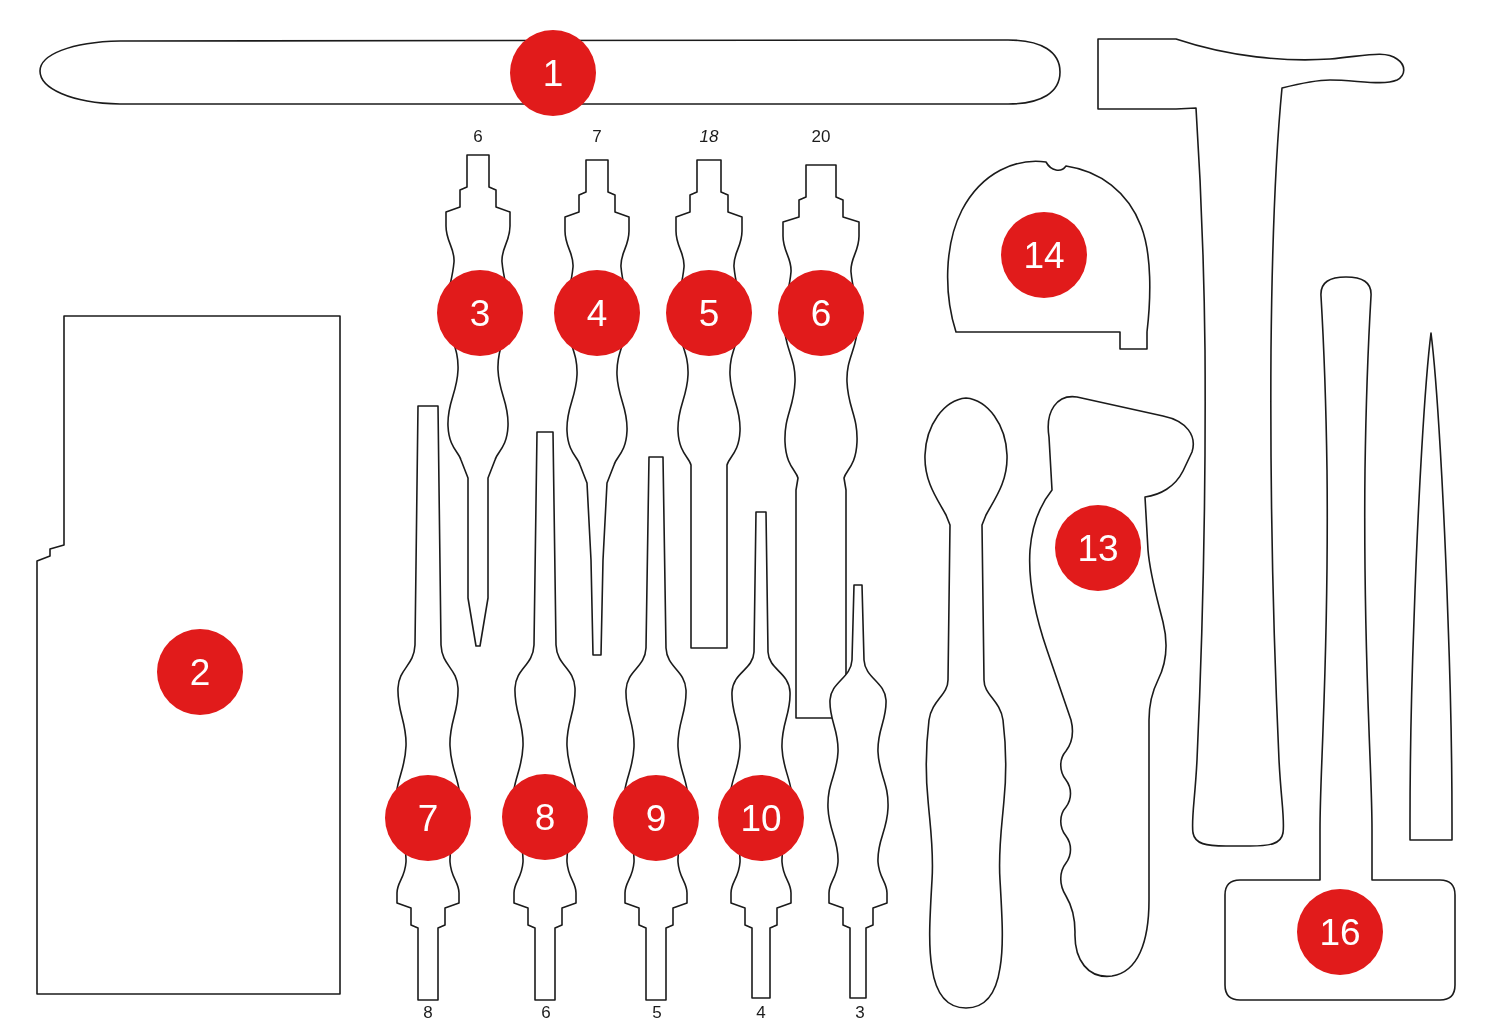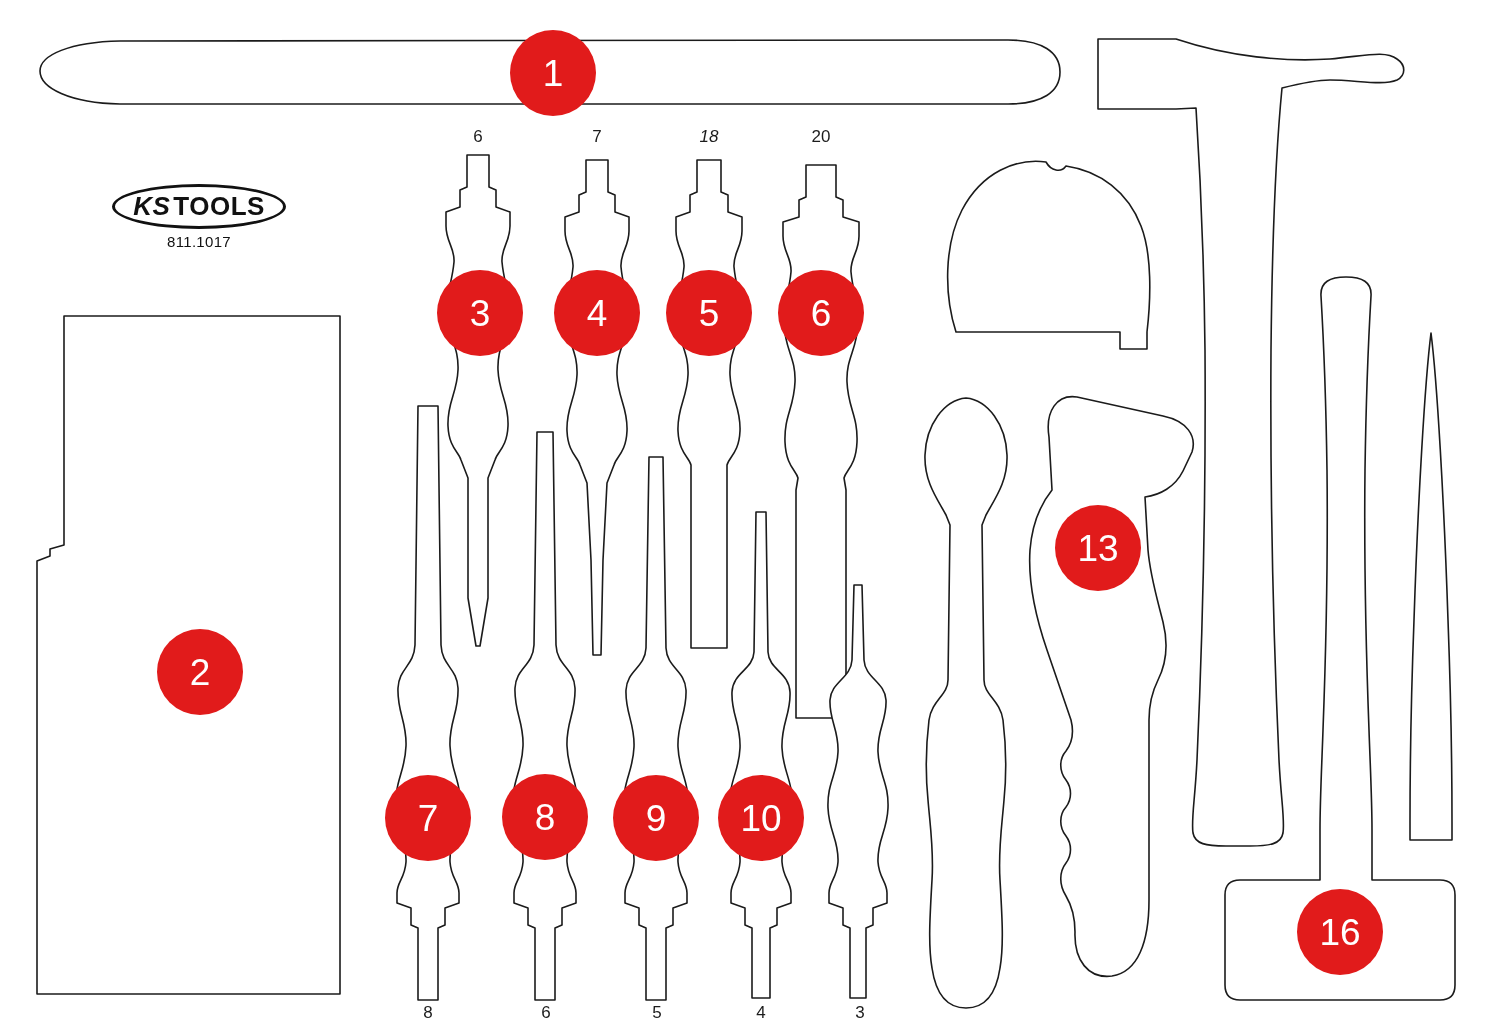--- a/index.html
+++ b/index.html
@@ -153,38 +153,33 @@
            C 1320,800 1322,760 1323,730 C 1326,650 1328,560 1327,470
            C 1326,400 1323,330 1321,296 C 1320,282 1330,277 1346,277 Z"></path>
 
       <path d="M 1431,333
            C 1437,380 1444,500 1448,620 C 1451,700 1452,770 1452,822
            L 1452,840 L 1410,840 L 1410,822
            C 1410,770 1411,700 1414,620 C 1418,500 1425,380 1431,333 Z"></path>
     </g>
   </svg>
 
-  <div class="logo">
-    <div class="logo-oval">
-      <span class="logo-ks">KS</span><span class="logo-tools">TOOLS</span>
-    </div>
-    <div class="logo-part">811.1017</div>
-  </div>
 
 <div class="callout" style="left: 553px; top: 73px;">1</div>
     <div class="callout" style="left: 200px; top: 672px;">2</div>
     <div class="callout" style="left: 480px; top: 313px;">3</div>
     <div class="callout" style="left: 597px; top: 313px;">4</div>
     <div class="callout" style="left: 709px; top: 313px;">5</div>
     <div class="callout" style="left: 821px; top: 313px;">6</div>
     <div class="callout" style="left: 428px; top: 818px;">7</div>
     <div class="callout" style="left: 545px; top: 817px;">8</div>
     <div class="callout" style="left: 656px; top: 818px;">9</div>
     <div class="callout" style="left: 761px; top: 818px;">10</div>
     <div class="callout" style="left: 1098px; top: 548px;">13</div>
+    <div class="callout" style="left: 1044px; top: 255px;">14</div>
     <div class="callout" style="left: 1340px; top: 932px;">16</div>
     <div class="size-label" style="left: 478px; top: 137px;">6</div>
     <div class="size-label" style="left: 597px; top: 137px;">7</div>
     <div class="size-label" style="left: 709px; top: 137px; font-style: italic;">18</div>
     <div class="size-label" style="left: 821px; top: 137px;">20</div>
     <div class="size-label" style="left: 428px; top: 1013px;">8</div>
     <div class="size-label" style="left: 546px; top: 1013px;">6</div>
     <div class="size-label" style="left: 657px; top: 1013px;">5</div>
     <div class="size-label" style="left: 761px; top: 1013px;">4</div>
     <div class="size-label" style="left: 860px; top: 1013px;">3</div>

